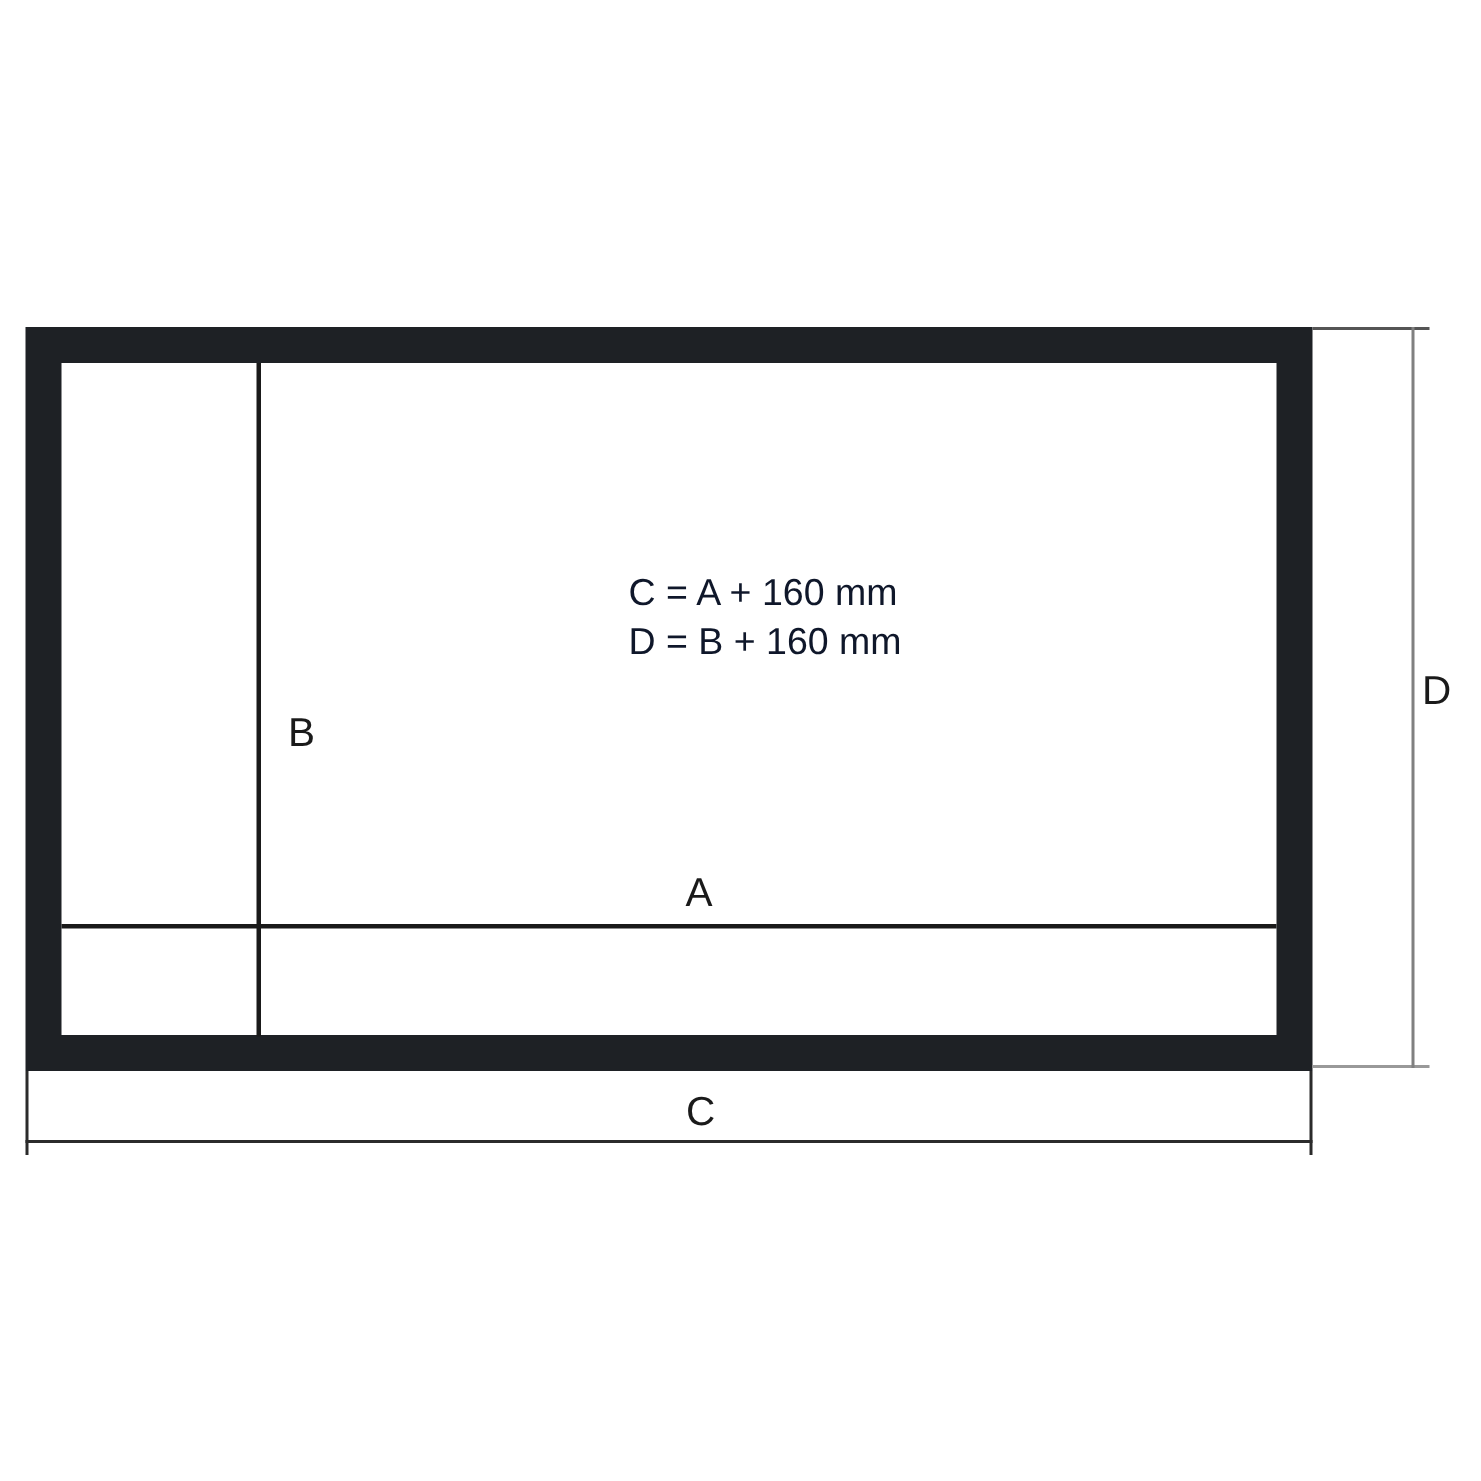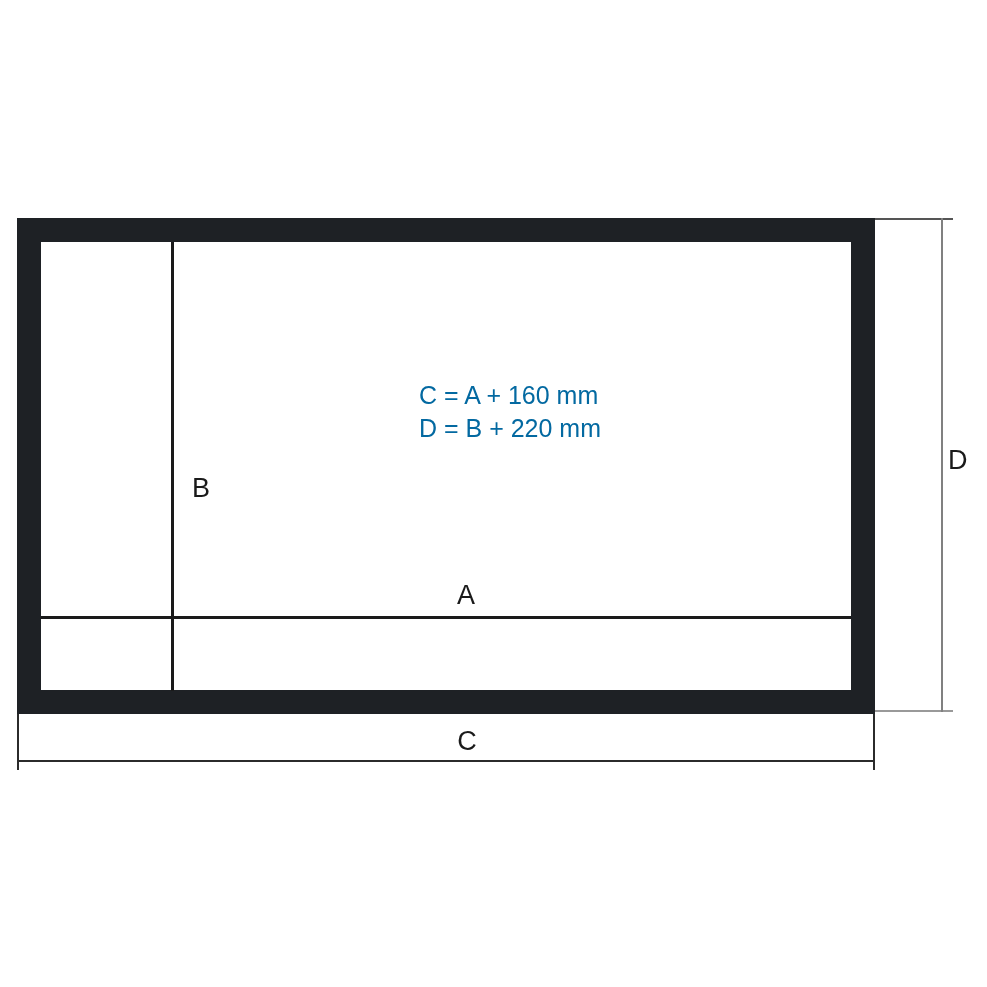--- a/index.html
+++ b/index.html
@@ -102,39 +102,39 @@
     white-space: nowrap;
   }
   .label-a { left: 426px; top: 582px; width: 80px; text-align: center; }
   .label-b { left: 192px; top: 475px; }
   .label-c { left: 427px; top: 728px; width: 80px; text-align: center; }
   .label-d { left: 948px; top: 447px; }
   .formulas {
     position: absolute;
     left: 419px;
     top: 379px;
-    color: #0369a1;
+    color: #0f172a;
     font-size: 25px;
     line-height: 33px;
     white-space: nowrap;
   }
 </style>
 </head>
 <body>
 
 <div class="canvas">
 
   <div class="frame"></div>
 
   <div class="v-line"></div>
   <div class="a-line"></div>
 
   <div class="formulas">
     <div>C = A + 160 mm</div>
-    <div>D = B + 220 mm</div>
+    <div>D = B + 160 mm</div>
   </div>
 
   <div class="dim-label label-b">B</div>
   <div class="dim-label label-a">A</div>
 
   <div class="c-tick-left"></div>
   <div class="c-tick-right"></div>
   <div class="c-dim-line"></div>
   <div class="dim-label label-c">C</div>
 

